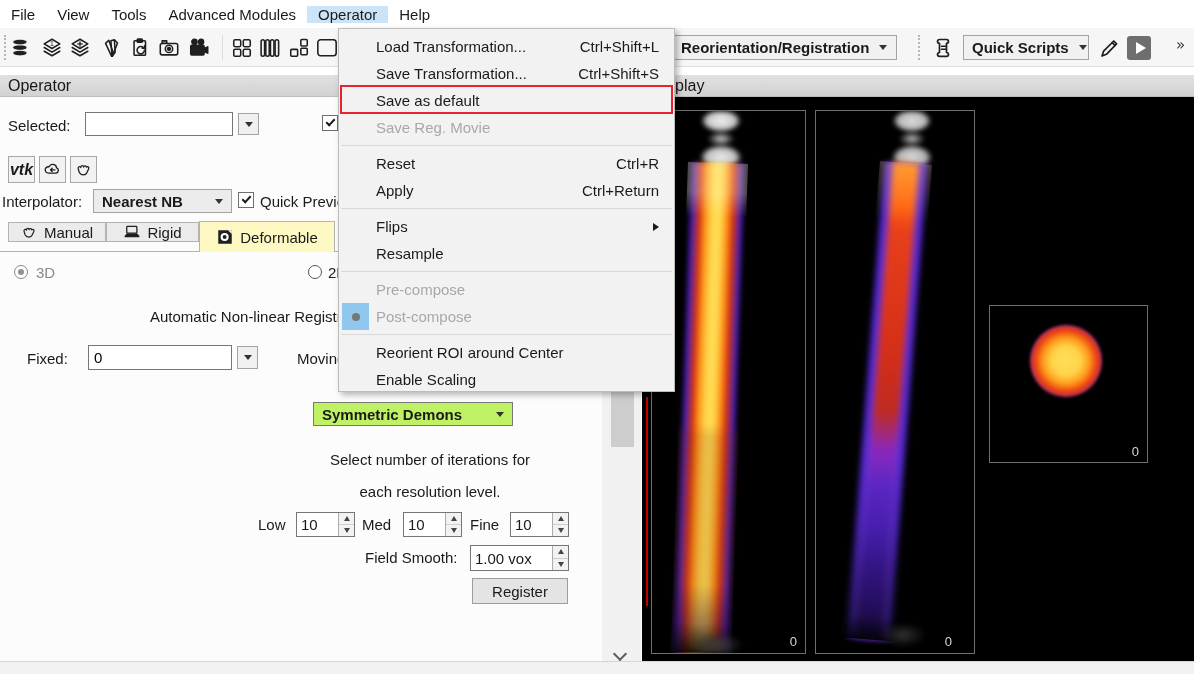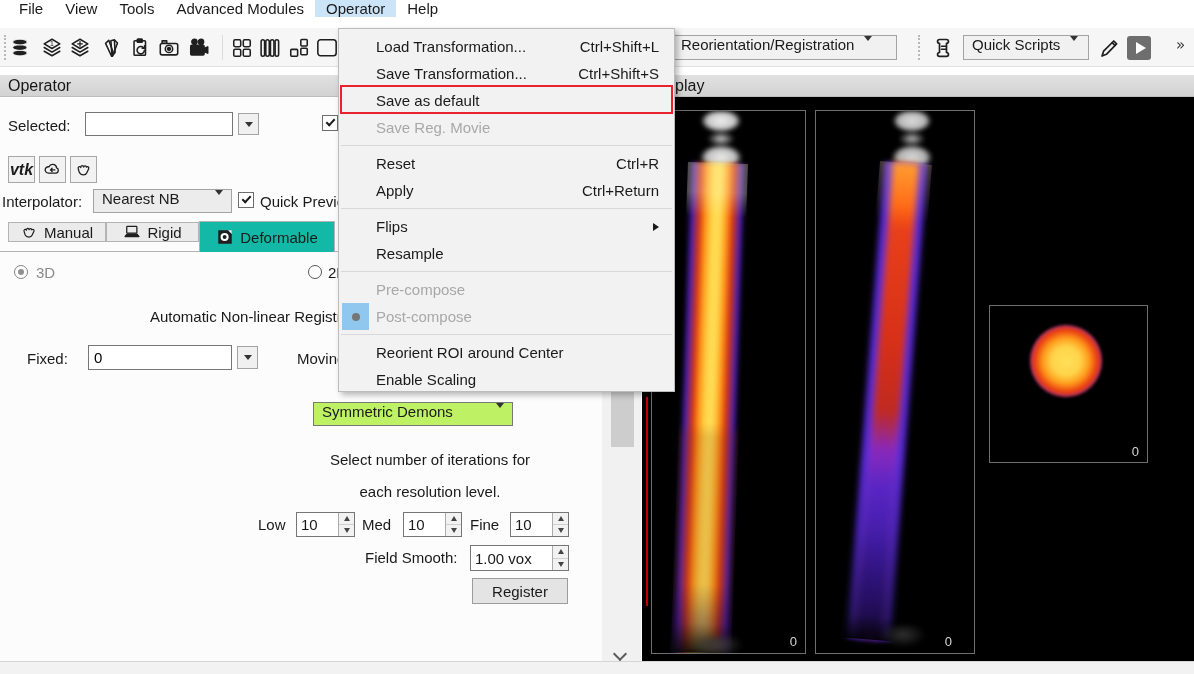--- a/index.html
+++ b/index.html
@@ -2,31 +2,31 @@
 <html><head>
 <meta charset="utf-8">
 <style>
   * { margin:0; padding:0; box-sizing:border-box; }
   html,body { width:1194px; height:674px; }
   #app { position:relative; width:1194px; height:674px; background:#ffffff;
          font-family:"Liberation Sans", sans-serif; font-size:15px; color:#1a1a1a; overflow:hidden; }
   .abs { position:absolute; }
 
   
-  #menubar { left:0; top:0; width:1194px; height:28px; background:#fff; display:flex; align-items:flex-start; padding-left:8px; }
+  #menubar { left:0; top:0; width:1194px; height:28px; background:#fff; display:flex; align-items:center; }
   .mb-item { display:flex; align-items:center; padding:0 11px; cursor:default; }
   .mb-item.active { background:#cce4f7; }
 
   
   #toolbar { left:0; top:28px; width:1194px; height:39px; background:#f6f6f6; border-bottom:1px solid #e0e0e0; }
   .grip { position:absolute; top:7px; width:0; height:25px; border-left:2px dotted #b8b8b8; }
   .tbtn { position:absolute; top:8px; width:24px; height:24px; display:flex; align-items:center; justify-content:center; }
   .tsep { position:absolute; top:7px; width:1px; height:25px; background:#dcdcdc; }
   svg.icn { stroke:#1f1f1f; fill:none; stroke-width:1.7; stroke-linejoin:round; stroke-linecap:round; }
-  .combo { position:absolute; display:flex; align-items:flex-start; background:#f1f1f1; border:1px solid #a3a3a3; height:25px; padding:0 8px; }
+  .combo { position:absolute; display:flex; align-items:center; background:#f1f1f1; border:1px solid #a3a3a3; height:25px; padding:0 8px;font-weight:bold; }
   .combo .cval { white-space:nowrap; }
   .tri-dn { width:0; height:0; border-left:4px solid transparent; border-right:4px solid transparent; border-top:5px solid #333; margin-left:10px; }
   #playbtn { position:absolute; left:1127px; top:8px; width:24px; height:24px; background:#6e6e6e; border-radius:3px; display:flex; align-items:center; justify-content:center; }
   #playbtn .ptri { width:0; height:0; border-top:6px solid transparent; border-bottom:6px solid transparent; border-left:10px solid #fff; margin-left:3px; }
   #overflow { position:absolute; left:1176px; top:8px; font-family:"DejaVu Sans",sans-serif; font-size:15px; color:#333; }
 
   
   .phdr { background:linear-gradient(#e1e1e1,#d2d2d2); border-bottom:1px solid #bdbdbd; display:flex; align-items:center; padding-left:8px; font-size:16px; color:#161616; }
 
   
@@ -34,21 +34,21 @@
   .lbl { position:absolute; white-space:nowrap; }
   .tin { position:absolute; background:#fff; border:1px solid #767676; font:inherit; padding:0 5px; display:flex; align-items:center; }
   .dropbtn { position:absolute; background:#f0f0f0; border:1px solid #a3a3a3; display:flex; align-items:center; justify-content:center; }
   .dropbtn .tri-dn { margin:0; }
   .sqbtn { position:absolute; width:27px; height:27px; background:#f2f2f2; border:1px solid #a7a7a7; display:flex; align-items:center; justify-content:center; }
   .cb { position:absolute; width:16px; height:16px; background:#fff; border:1px solid #6e6e6e; }
   .cb .mark { position:absolute; left:3px; top:3px; width:9px; height:5px; border-left:2px solid #1a1a1a; border-bottom:2px solid #1a1a1a; transform:rotate(-47deg); }
   .radio { position:absolute; width:14px; height:14px; border-radius:50%; border:1px solid #858585; background:#fff; }
   .radio.sel::after { content:''; position:absolute; left:3px; top:3px; width:6px; height:6px; border-radius:50%; background:#919191; }
   .tab { position:absolute; top:222px; height:20px; background:#ebebeb; border:1px solid #b3b3b3; display:flex; align-items:center; justify-content:center; gap:6px; }
-  .tab.active { background:#14b8a6; border-bottom:none; top:221px; height:31px; z-index:2; }
+  .tab.active { background:#fef9c3; border-bottom:none; top:221px; height:31px; z-index:2; }
   #tabline { position:absolute; left:0; top:251px; width:602px; height:1px; background:#b3b3b3; }
   .spin { position:absolute; display:flex; border:1px solid #767676; background:#fff; }
   .spin .val { flex:1; padding:0 4px; display:flex; align-items:center; }
   .spin .btns { width:16px; border-left:1px solid #ababab; display:flex; flex-direction:column; background:#f2f2f2; }
   .spin .btns .sb { flex:1; display:flex; align-items:center; justify-content:center; }
   .spin .btns .sb:first-child { border-bottom:1px solid #cfcfcf; }
   .tri-up-s { width:0; height:0; border-left:3.5px solid transparent; border-right:3.5px solid transparent; border-bottom:5px solid #444; }
   .tri-dn-s { width:0; height:0; border-left:3.5px solid transparent; border-right:3.5px solid transparent; border-top:5px solid #444; }
   #registerbtn { position:absolute; left:472px; top:481px; width:96px; height:26px; background:#e4e4e4; border:1px solid #9c9c9c; display:flex; align-items:center; justify-content:center; }
 

